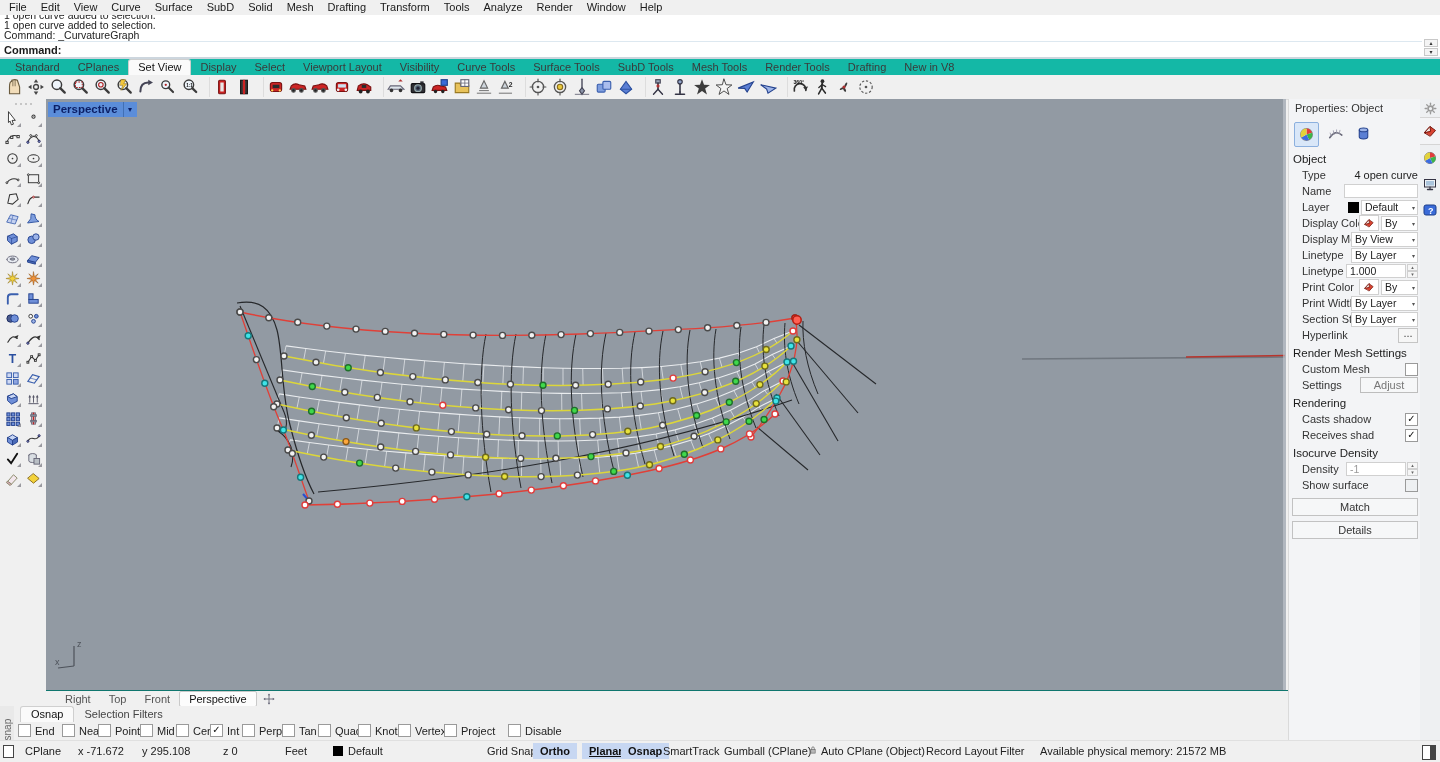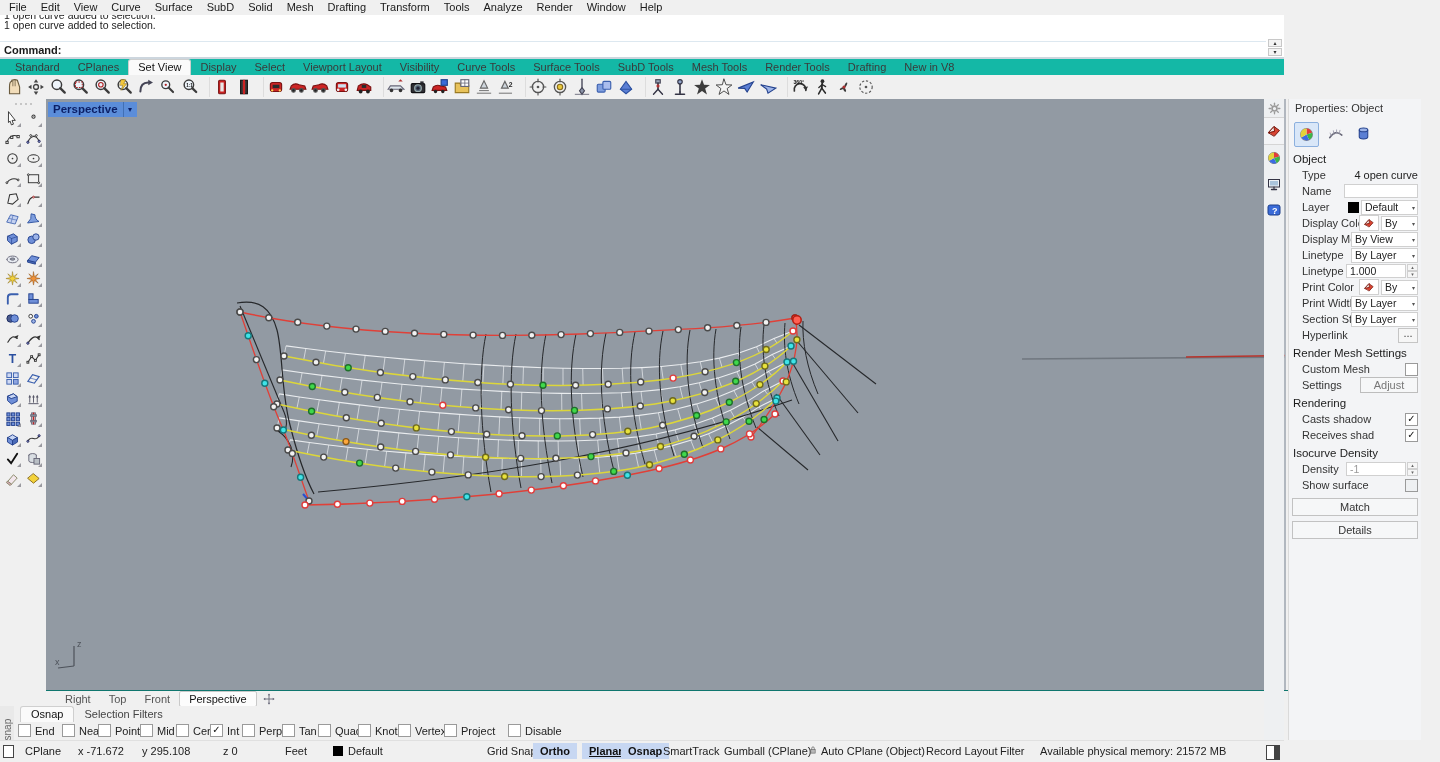--- a/index.html
+++ b/index.html
@@ -1,19 +1,19 @@
 <!DOCTYPE html>
 <html><head>
 <meta charset="utf-8">
 <style>
   html,body{margin:0;padding:0;}
   body{width:1440px;height:762px;overflow:hidden;background:#f0f0f0;
        font-family:"Liberation Sans","DejaVu Sans",sans-serif;font-size:11px;color:#1a1a1a;
        -webkit-font-smoothing:antialiased;}
-  #root{position:relative;width:1284px;height:762px;}
+  #root{position:relative;width:1440px;height:762px;}
   
   .menubar{position:absolute;top:0;left:0;right:0;height:15px;display:flex;align-items:center;
            padding-left:2px;background:#f0f0f0;}
   .menu-item{padding:0 7px;line-height:15px;cursor:default;}
   .cmdarea{position:absolute;top:15px;left:0;right:0;height:42px;background:#fff;border-bottom:2px solid #cdd6de;}
   .cmd-hist{position:absolute;top:0;left:0;right:18px;height:26px;overflow:hidden;padding-left:4px;
             border-bottom:1px solid #dde8f0;}
   .cmd-line{line-height:10px;font-size:10.5px;color:#222;white-space:nowrap;}
   .cmd-line:first-child{margin-top:-5px;}
   .cmd-prompt{position:absolute;top:27px;left:0;right:18px;height:15px;padding:2px 0 0 4px;font-weight:bold;}
@@ -122,20 +122,21 @@
       <span class="menu-item">Analyze</span>
       <span class="menu-item">Render</span>
       <span class="menu-item">Window</span>
       <span class="menu-item">Help</span>
     </div>
 
   <div class="cmdarea">
     <div class="cmd-hist" id="cmdhist">
         <div class="cmd-line">1 open curve added to selection.</div>
         <div class="cmd-line">1 open curve added to selection.</div>
+        <div class="cmd-line">Command: _CurvatureGraph</div>
       </div>
     <div class="cmd-prompt">Command:</div>
     <div class="cmd-scroll">
       <span>▴</span>
       <span>▾</span>
     </div>
   </div>
 
   <div class="tabsrow" id="tabsrow">
       <span class="ttab">Standard</span>

